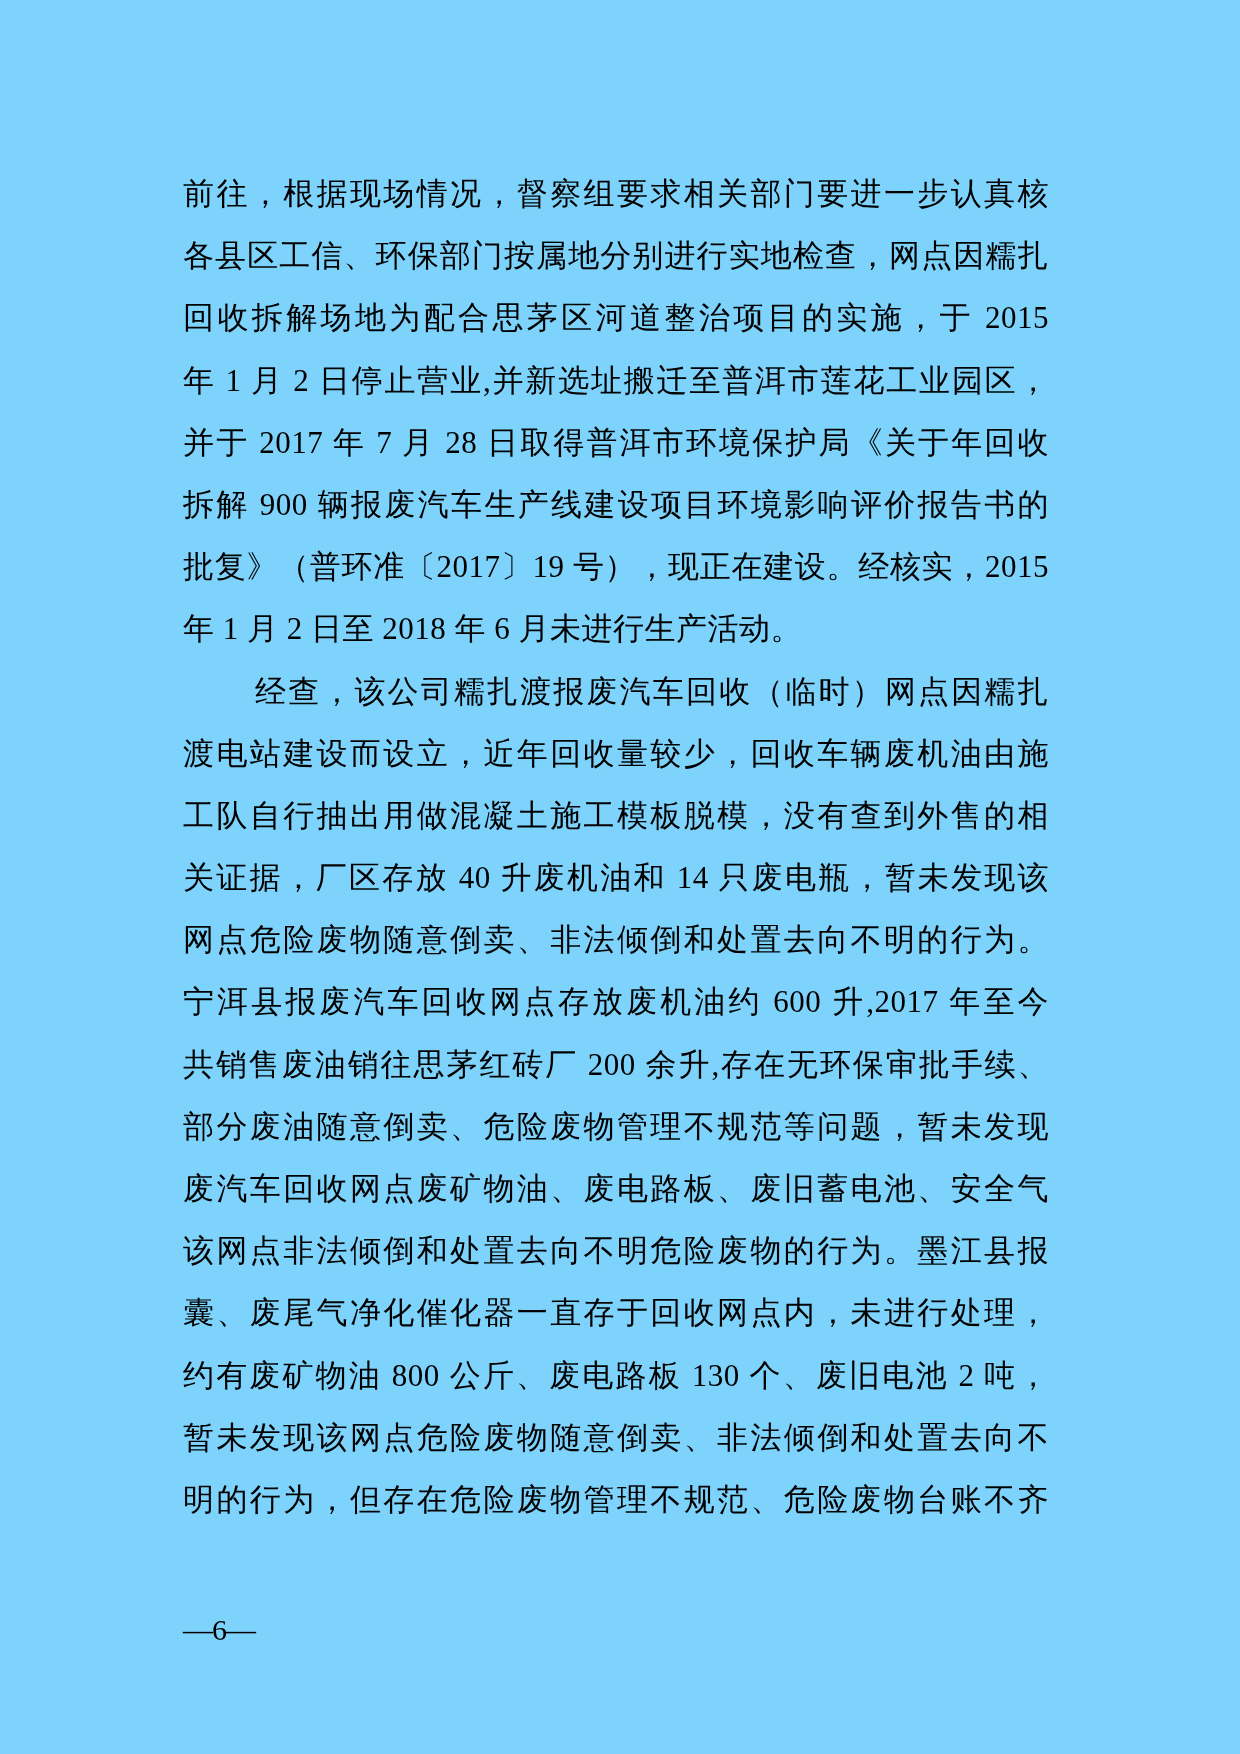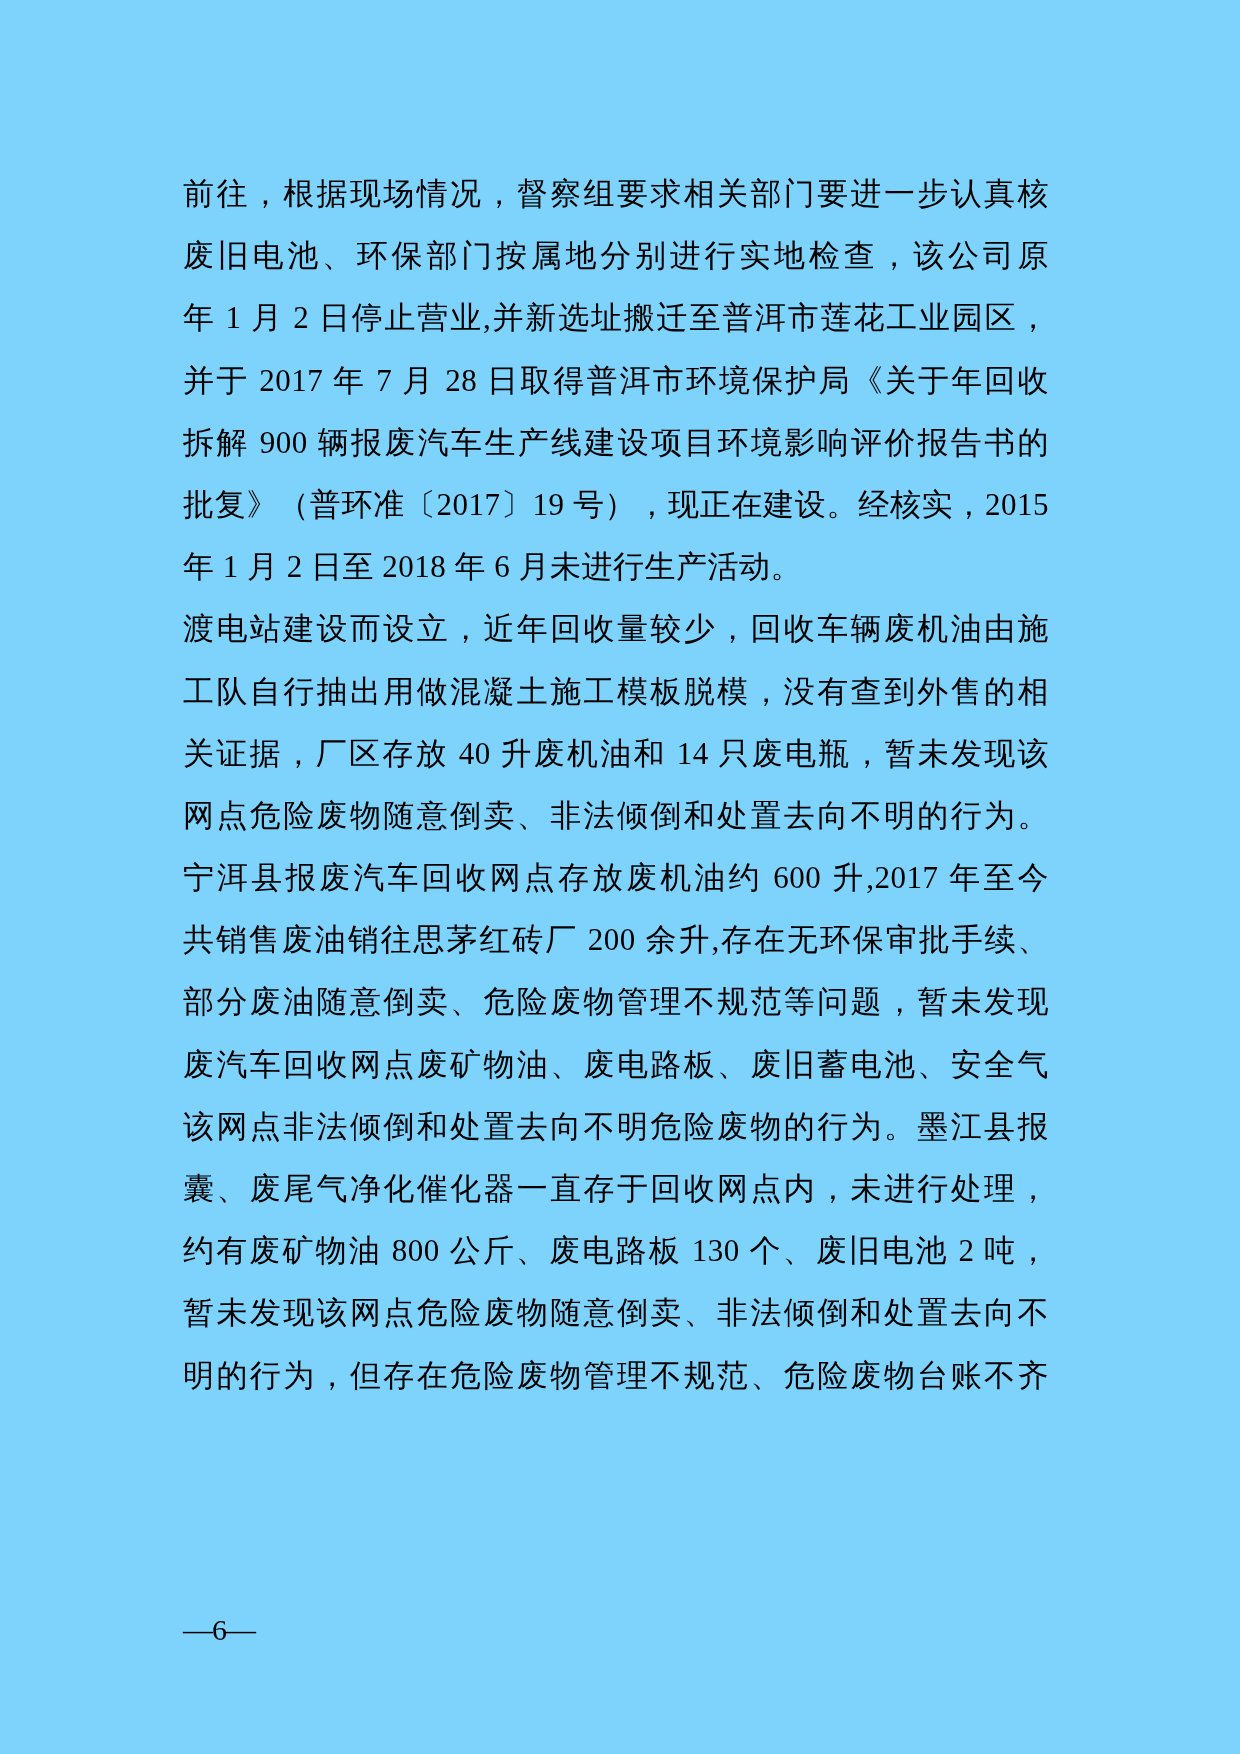--- a/index.html
+++ b/index.html
@@ -55,26 +55,28 @@
     letter-spacing: -1px;
     text-align: left;
   }
 </style>
 </head>
 <body>
 
 <div class="page">
   <main class="text-block">
     <div class="line">前往，根据现场情况，督察组要求相关部门要进一步认真核</div>
-    <div class="line">废旧电池、环保部门按属地分别进行实地检查，该公司原</div>
+    <div class="line">各县区工信、环保部门按属地分别进行实地检查，网点因糯扎</div>
+    <div class="line">回收拆解场地为配合思茅区河道整治项目的实施，于 2015</div>
     <div class="line">年 1 月 2 日停止营业,并新选址搬迁至普洱市莲花工业园区，</div>
     <div class="line">并于 2017 年 7 月 28 日取得普洱市环境保护局《关于年回收</div>
     <div class="line">拆解 900 辆报废汽车生产线建设项目环境影响评价报告书的</div>
     <div class="line">批复》（普环准〔2017〕19 号），现正在建设。经核实，2015</div>
     <div class="line para-end">年 1 月 2 日至 2018 年 6 月未进行生产活动。</div>
+    <div class="line indent">经查，该公司糯扎渡报废汽车回收（临时）网点因糯扎</div>
     <div class="line">渡电站建设而设立，近年回收量较少，回收车辆废机油由施</div>
     <div class="line">工队自行抽出用做混凝土施工模板脱模，没有查到外售的相</div>
     <div class="line">关证据，厂区存放 40 升废机油和 14 只废电瓶，暂未发现该</div>
     <div class="line">网点危险废物随意倒卖、非法倾倒和处置去向不明的行为。</div>
     <div class="line">宁洱县报废汽车回收网点存放废机油约 600 升,2017 年至今</div>
     <div class="line">共销售废油销往思茅红砖厂 200 余升,存在无环保审批手续、</div>
     <div class="line">部分废油随意倒卖、危险废物管理不规范等问题，暂未发现</div>
     <div class="line">废汽车回收网点废矿物油、废电路板、废旧蓄电池、安全气</div>
     <div class="line">该网点非法倾倒和处置去向不明危险废物的行为。墨江县报</div>
     <div class="line">囊、废尾气净化催化器一直存于回收网点内，未进行处理，</div>

